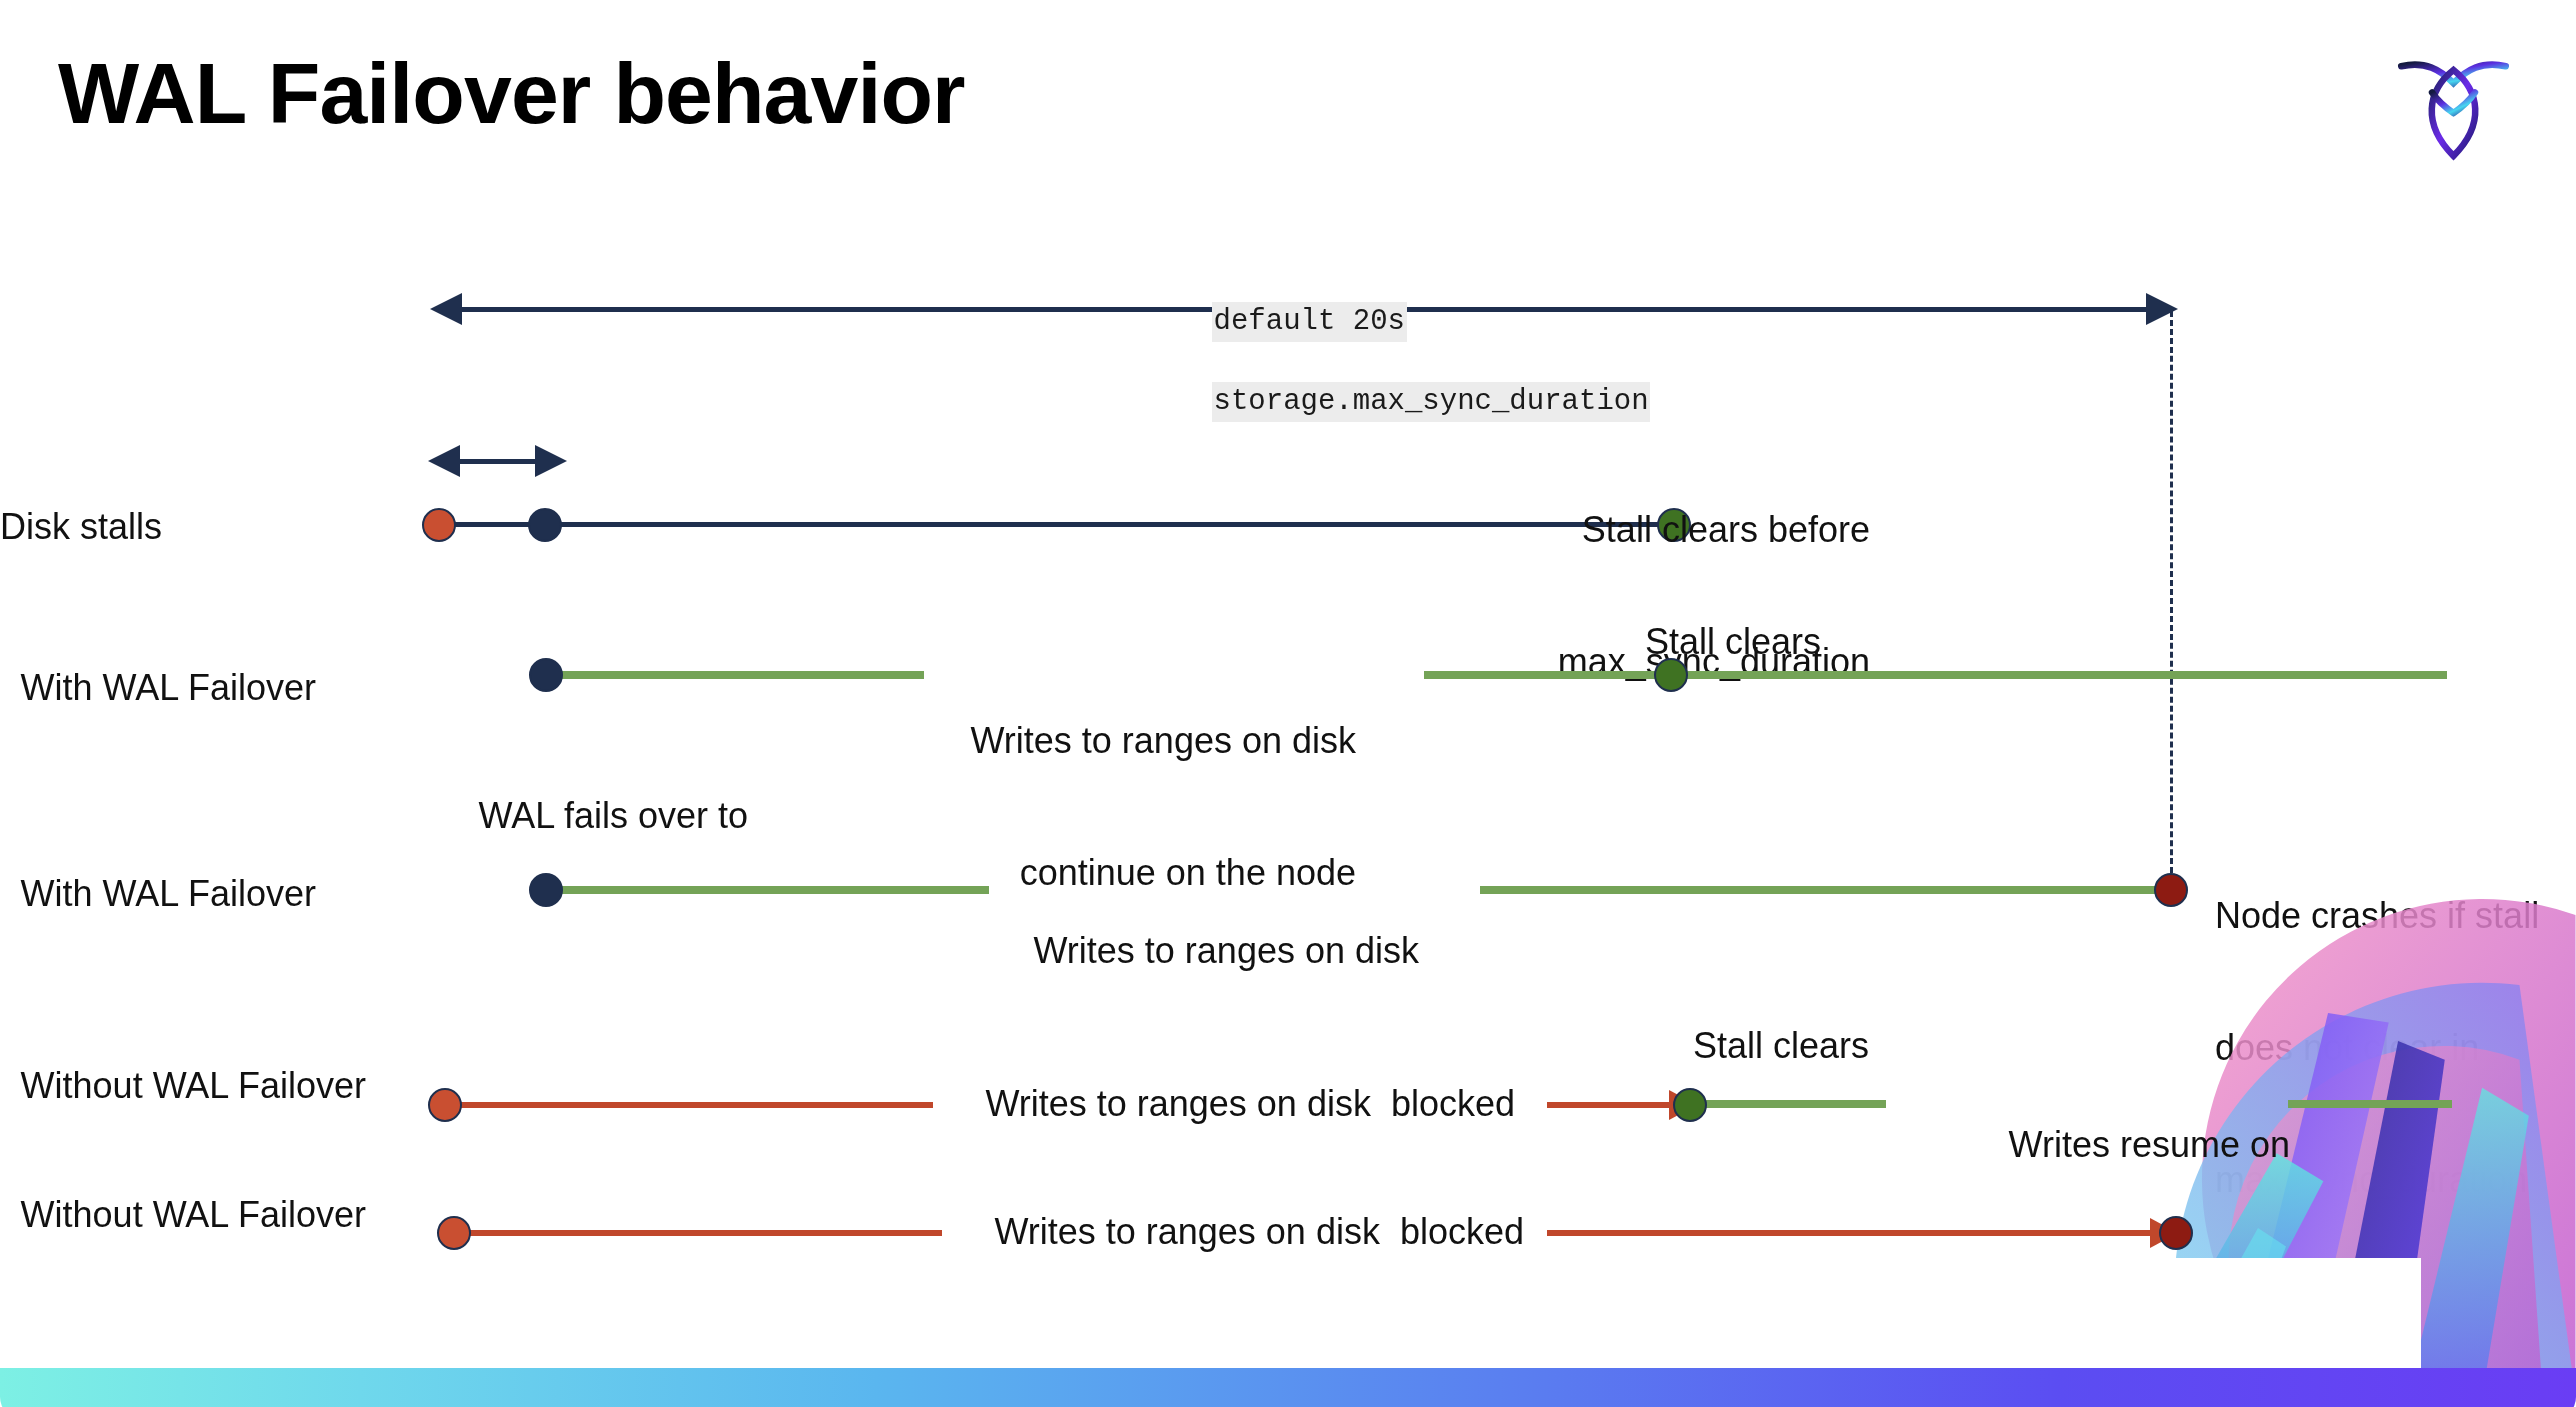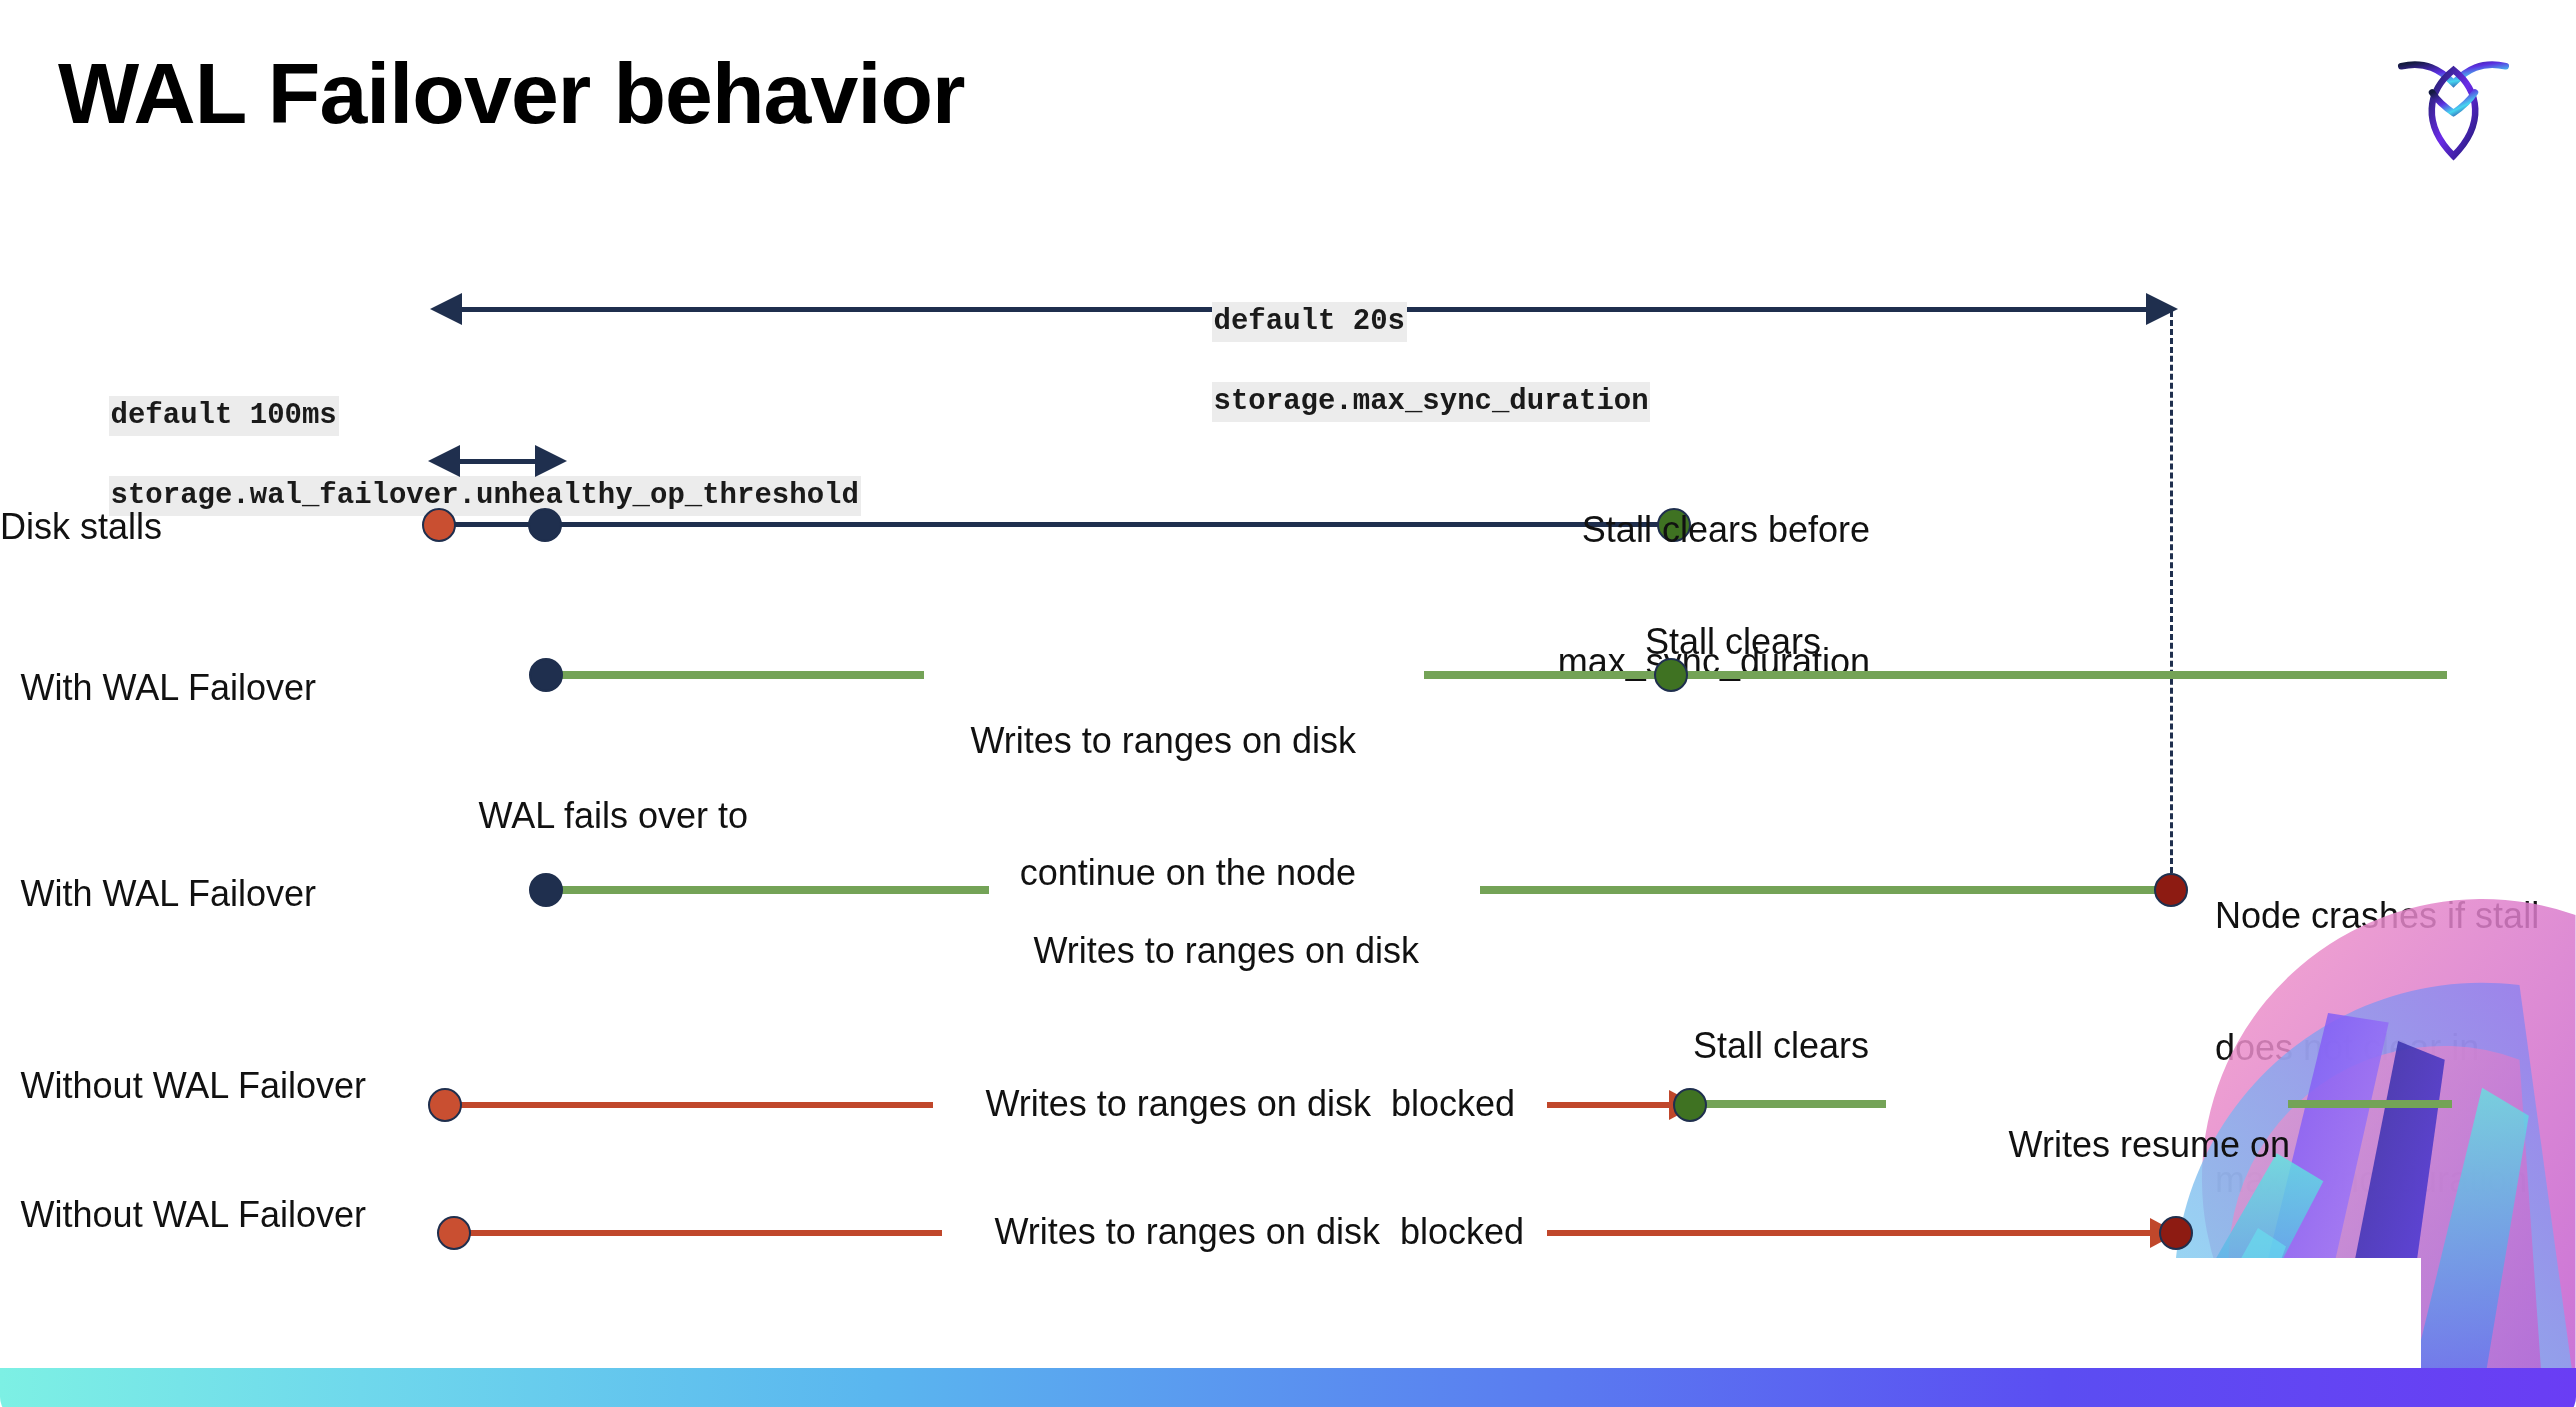--- a/index.html
+++ b/index.html
@@ -22,21 +22,20 @@
 
   
   .logo{position:absolute;left:2388px;top:30px;width:131px;height:126px;}
 
   
   .codebox{
     position:absolute;
     font-family:"Liberation Mono", monospace;
     font-size:29px;line-height:40px;color:#1a1a1a;
     white-space:pre;
-    font-weight:bold;
   }
   .codebox span{background:#ececec;display:inline-block;padding:0 1.9px;}
 
   
   .lbl{
     position:absolute;color:#111111;
     font-size:36px;line-height:44px;
     white-space:pre;
   }
   .lbl.c{text-align:right;}
@@ -126,24 +125,20 @@
   <div class="hline navyline" style="left:460px;top:295px;width:1694px;"></div>
   <div class="arrowR" style="left:2146px;top:281px;"></div>
 
   <div class="codebox" style="left:1142px;top:250px;">
     <span>default 20s</span><br>
     <span>storage.max_sync_duration</span>
   </div>
 
   <div class="vdash" style="left:2170px;top:299px;height:580px;"></div>
 
-  <div class="codebox" style="left:39px;top:344px;">
-    <span>default 100ms</span><br>
-    <span>storage.wal_failover.unhealthy_op_threshold</span>
-  </div>
 
   <div class="arrowL" style="left:428px;top:433px;"></div>
   <div class="hline navyline" style="left:456px;top:447px;width:84px;"></div>
   <div class="arrowR" style="left:535px;top:433px;"></div>
 
   <div class="lbl r" style="left:0px;top:493px;width:397px;">Disk stalls</div>
 
   <div class="hline navyline" style="left:439px;top:510px;width:1236px;"></div>
   <div class="dot dot-orange" style="left:422px;top:496px;width:34px;height:34px;"></div>
   <div class="dot dot-navy" style="left:528px;top:496px;width:34px;height:34px;"></div>

